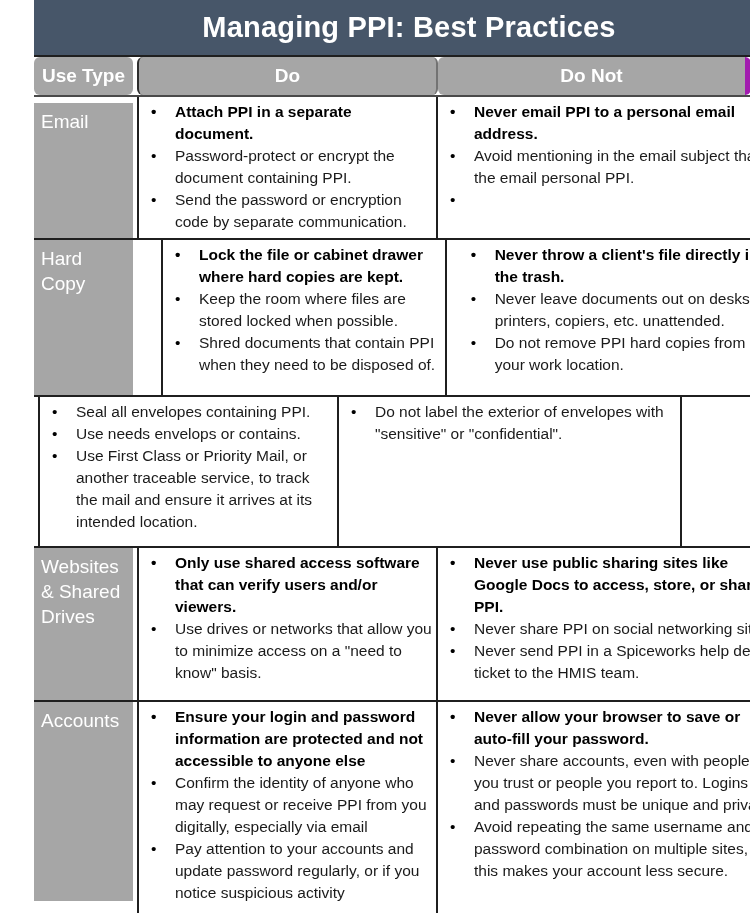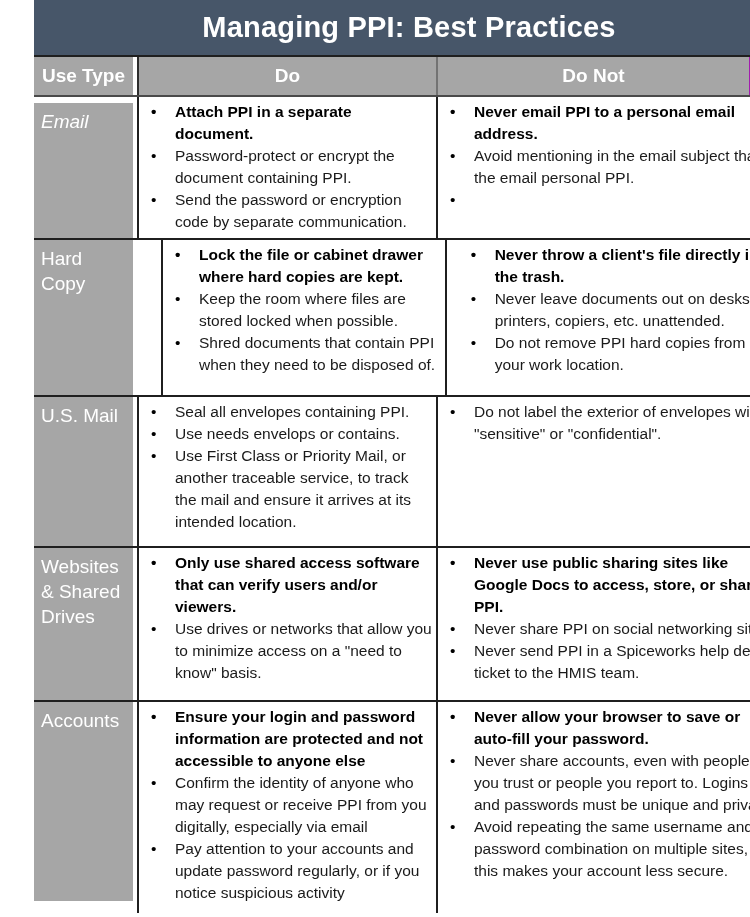--- a/index.html
+++ b/index.html
@@ -19,35 +19,35 @@
     color: #ffffff; font-size: 29px; font-weight: bold; letter-spacing: 0.2px;
   }
 
   
   .header-row {
     display: flex; height: 40px; box-sizing: border-box;
     border-bottom: 2px solid #4a4a4a;
   }
   .hcell {
     background: #a6a6a6; color: #ffffff; font-weight: bold; font-size: 19px;
-    display: flex; align-items: center; justify-content: center; box-sizing: border-box;
+    display: flex; align-items: center; justify-content: center; box-sizing: border-box; border-radius: 6px;
   }
   .hcell.use { width: 99px; }
   .vgap { width: 4px; background: #ffffff; flex: none; }
   .hcell.do { width: 301px; border-left: 2px solid #2e2e2e; border-right: 2px solid #737373; }
-  .hcell.donot { width: 313px; border-right: 2px solid #a21caf; }
+  .hcell.donot { width: 313px; border-right: 6px solid #a21caf; }
 
   
   .row { display: flex; box-sizing: border-box; border-bottom: 2px solid #1f1f1f; align-items: stretch; }
   .row:nth-of-type(1) { height: 143px; }
   .row:nth-of-type(2) { height: 157px; gap: 12px; }
   .row:nth-of-type(3) { height: 151px; }
   .row:nth-of-type(4) { height: 154px; }
   .row:nth-of-type(5) { height: 211px; border-bottom: none; }
-  .row:first-of-type .label { margin-top: 6px; font-style: italic; }
+  .row:first-of-type .label { margin-top: 6px; }
   .row:last-of-type .label { margin-bottom: 12px; }
 
   .label {
     width: 99px; flex: none; background: #a6a6a6; color: #ffffff;
     font-size: 19px; line-height: 25px;
     padding: 6px 3px 0 7px; box-sizing: border-box;
   }
   .cell { box-sizing: border-box; padding: 4px 4px 0 0; overflow: hidden; }
   .cell.do { width: 301px; border-left: 2px solid #1f1f1f; border-right: 2px solid #1f1f1f; }
   .cell.donot { width: 343px; border-right: 2px solid #1f1f1f; }
@@ -133,21 +133,20 @@
             <span class="txt">Never leave documents out on desks, printers, copiers, etc. unattended.</span>
           </div>
           <div class="item">
             <span class="bullet">•</span>
             <span class="txt">Do not remove PPI hard copies from your work location.</span>
           </div>
         </div>
     </div>
 
     <div class="row">
-      <div class="label"><span>U.S. Mail</span></div>
       <div class="vgap"></div>
       <div class="cell do">
           <div class="item">
             <span class="bullet">•</span>
             <span class="txt">Seal all envelopes containing PPI.</span>
           </div>
           <div class="item">
             <span class="bullet">•</span>
             <span class="txt">Use needs envelops or contains.</span>
           </div>

